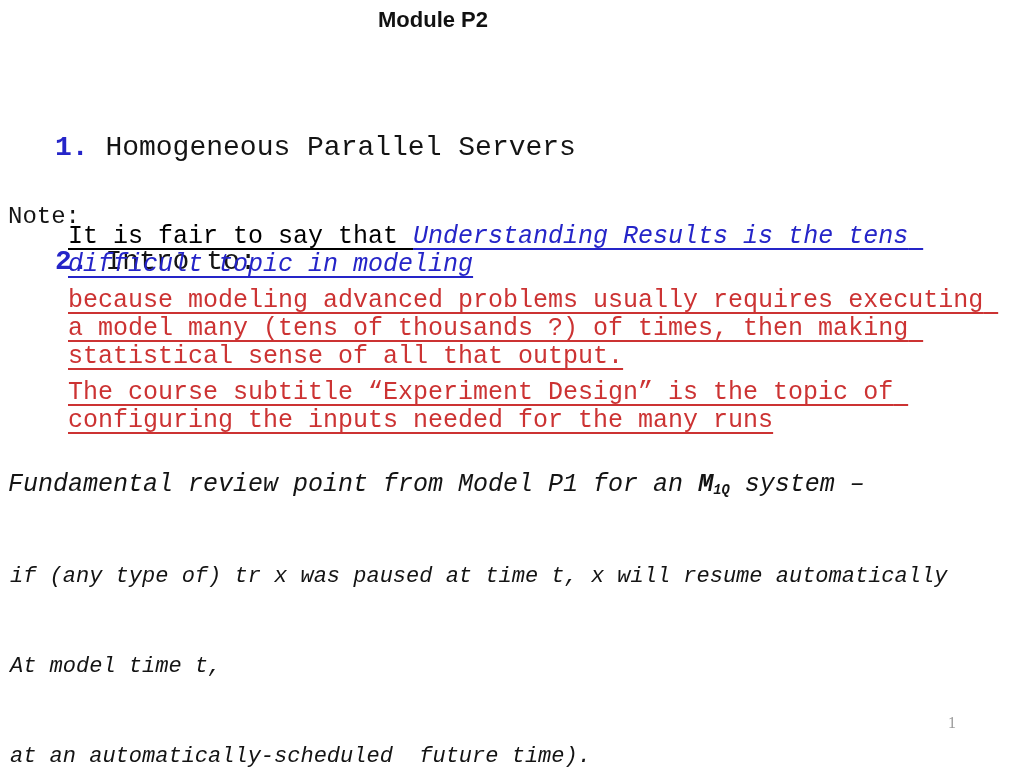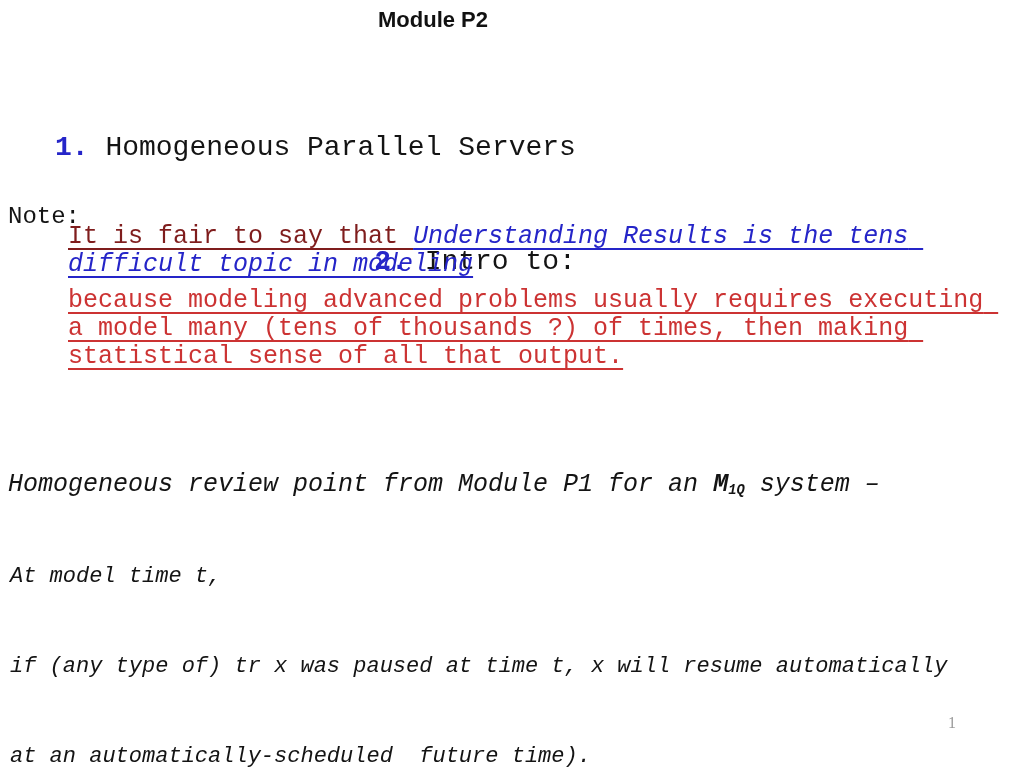--- a/index.html
+++ b/index.html
@@ -23,21 +23,20 @@
     line-height: 28px;
     color: #111111;
   }
   .top-block {
     position: absolute;
     top: 53px; left: 55px;
     font-size: 28px;
     line-height: 38px;
     white-space: pre;
     color: #141414;
-    text-align: right;
   }
   .num { font-weight: bold; color: var(--blue); }
   .u2 {
     text-decoration: underline;
     text-decoration-thickness: 2px;
     text-underline-offset: 6px;
   }
   .note-label {
     position: absolute;
     top: 203px; left: 8px;
@@ -49,21 +48,21 @@
     top: 223px; left: 68px;
     width: 940px;
     font-size: 25px;
     line-height: 28px;
   }
   .note-paras p {
     margin: 0 0 8px 0;
     white-space: pre-wrap;
   }
   .black-u {
-    color: #7f1d1d;
+    color: #000000;
     text-decoration: underline;
     text-decoration-thickness: 2px;
     text-underline-offset: 5px;
   }
   .blue-i-u {
     color: var(--blue);
     font-style: italic;
     text-decoration: underline;
     text-decoration-thickness: 2px;
     text-underline-offset: 5px;
@@ -116,27 +115,28 @@
   <div class="top-block">
     <div><span class="num">1.</span><span> Homogeneous Parallel Servers</span></div>
     <div><span class="num">2.</span><span> Intro to:</span></div>
   </div>
 
   <div class="note-label">Note:</div>
 
   <div class="note-paras">
     <p><span class="black-u">It is fair to say that </span><span class="blue-i-u">Understanding Results is the tens difficult topic in modeling</span></p>
     <p class="red-u">because modeling advanced problems usually requires executing a model many (tens of thousands ?) of times, then making statistical sense of all that output.</p>
+    <p class="red-u">The course subtitle “Experiment Design” is the topic of configuring the inputs needed for the many runs</p>
   </div>
 
-  <div class="fundamental"><span>Homogeneous review point from Module P1 for an </span><span class="m">M</span><sub class="mq">1Q</sub><span> system –</span></div>
+  <div class="fundamental"><span>Fundamental review point from Model P1 for an </span><span class="m">M</span><sub class="mq">1Q</sub><span> system –</span></div>
 
   <div class="review">
+    <div>if (any type of) tr x was paused at time t, x will resume automatically</div>
     <div>At model time t,</div>
-    <div>if (any type of) tr x was paused at time t, x will resume automatically</div>
     <div>at an automatically-scheduled  future time).</div>
     
     
   </div>
 
   <div class="page-number">1</div>
 
 </div>
 
 </body></html>

